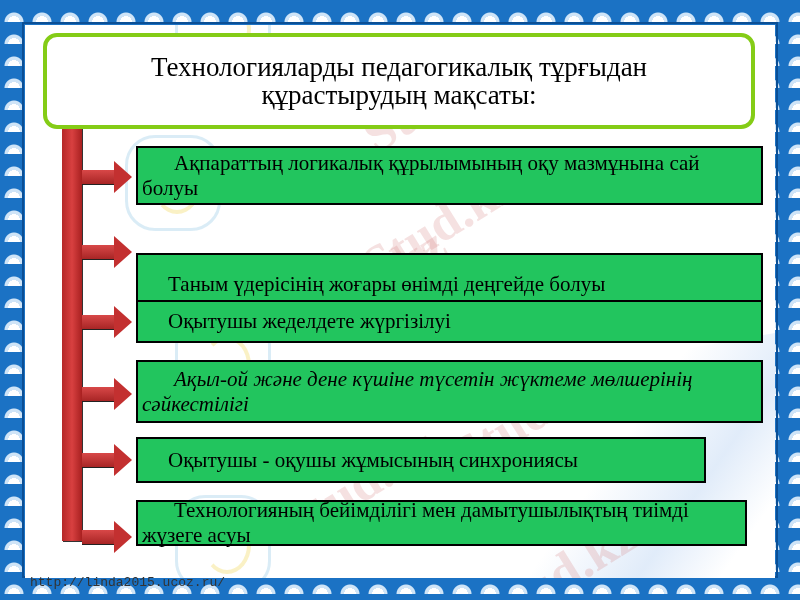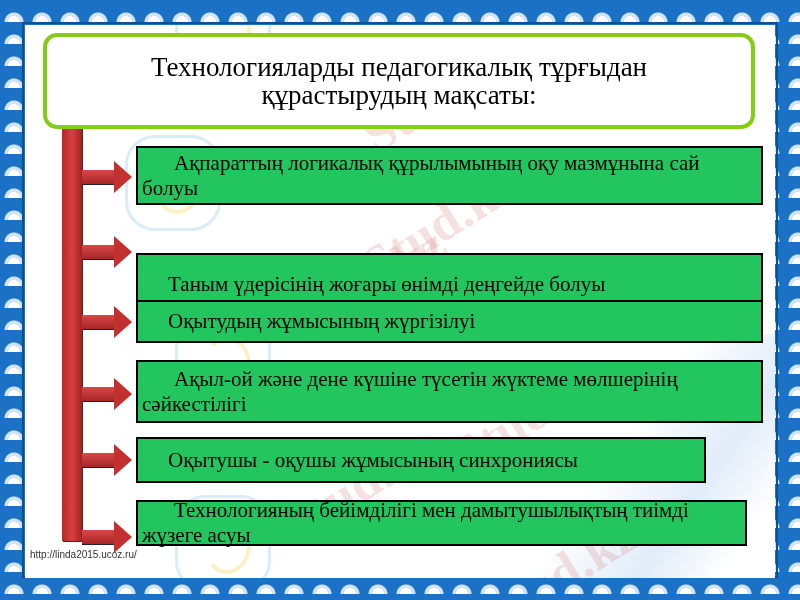--- a/index.html
+++ b/index.html
@@ -66,22 +66,22 @@
   }
   .item-box {
     position:absolute; left:111px; border:2px solid #000; background:#22c55e;
     font-size:21px; line-height:25px; color:#000; z-index:3;
     padding:0 4px; box-sizing:border-box;
     display:flex; align-items:center;
   }
   .item-box span { display:block; text-indent:32px; }
   .item-box.single span { text-indent:26px; }
   .footer-url {
-    position:absolute; left:30px; top:549px; font-size:10px; color:#333;
-    font-family:Liberation Sans, sans-serif; z-index:5;
+    position:absolute; left:30px; top:575px; font-size:13px; color:#333;
+    font-family:Liberation Mono, monospace; z-index:5;
   }
 </style>
 </head>
 <body>
 
 <div class="frame"></div>
 <div class="frame-inner-line"></div>
 
 <div class="canvas">
   <div class="sheen"></div>
@@ -111,23 +111,23 @@
   <div class="arrow" style="top:428px;"></div>
   <div class="arrow" style="top:505px;"></div>
 
   <div class="item-box" style="top:121px;width:627px;height:59px;">
     <span>Ақпараттың логикалық құрылымының оқу мазмұнына сай болуы</span>
   </div>
   <div class="item-box single" style="top:196px;width:627px;height:63px;margin-top:32px;">
     <span>Таным үдерісінің жоғары өнімді деңгейде болуы</span>
   </div>
   <div class="item-box single" style="top:275px;width:627px;height:43px;">
-    <span>Оқытудың жұмысының жүргізілуі</span>
+    <span>Оқытушы жеделдете жүргізілуі</span>
   </div>
-  <div class="item-box" style="top:335px;width:627px;height:63px;">
+  <div class="item-box" style="top:335px;width:627px;height:63px;font-style:italic;">
     <span>Ақыл-ой және дене күшіне түсетін жүктеме мөлшерінің сәйкестілігі</span>
   </div>
   <div class="item-box single" style="top:412px;width:570px;height:46px;">
     <span>Оқытушы - оқушы жұмысының синхрониясы</span>
   </div>
   <div class="item-box" style="top:475px;width:611px;height:46px;">
     <span>Технологияның бейімділігі мен дамытушылықтың тиімді жүзеге асуы</span>
   </div>
 </div>
 

